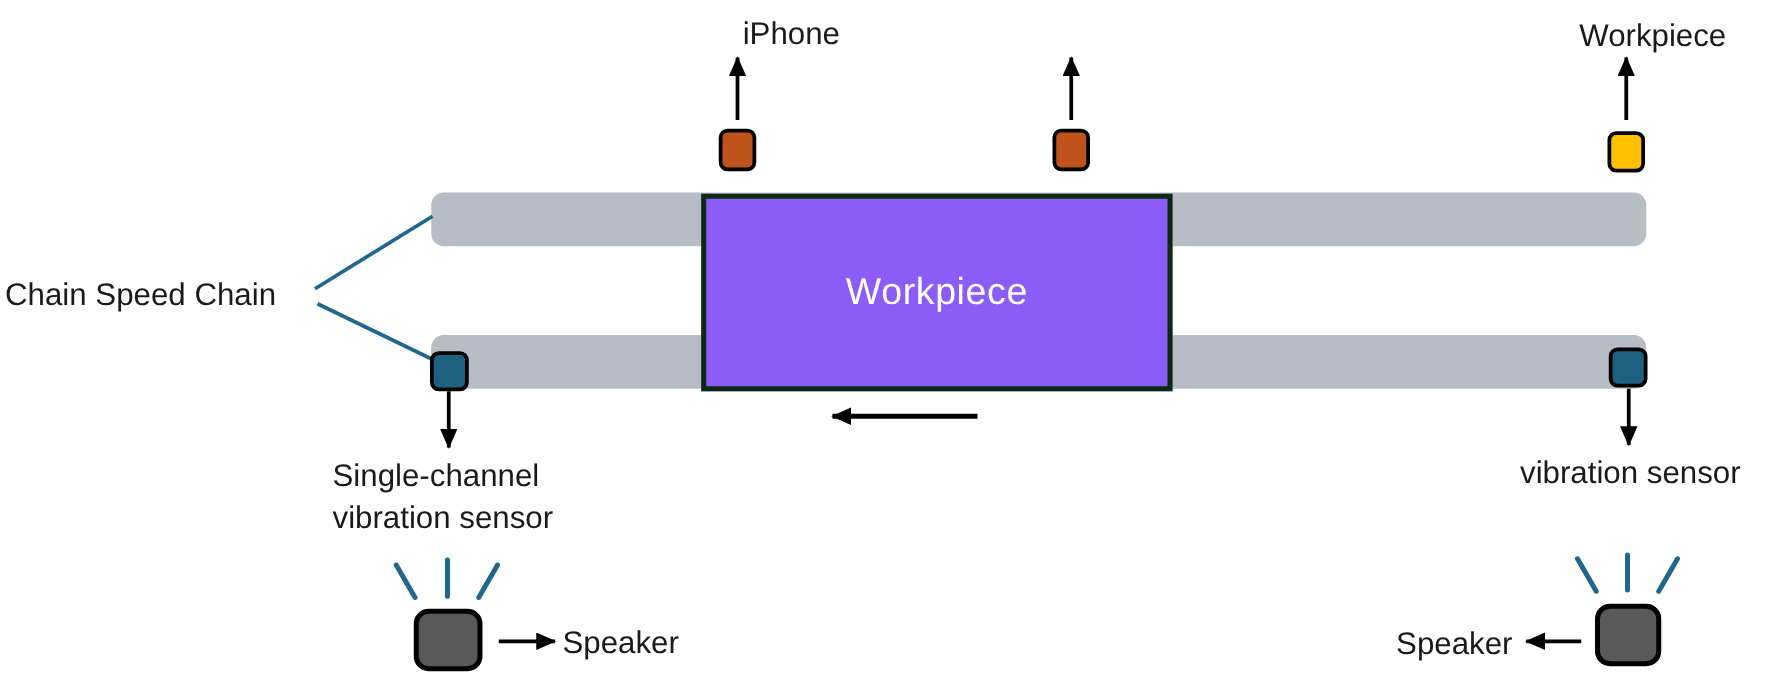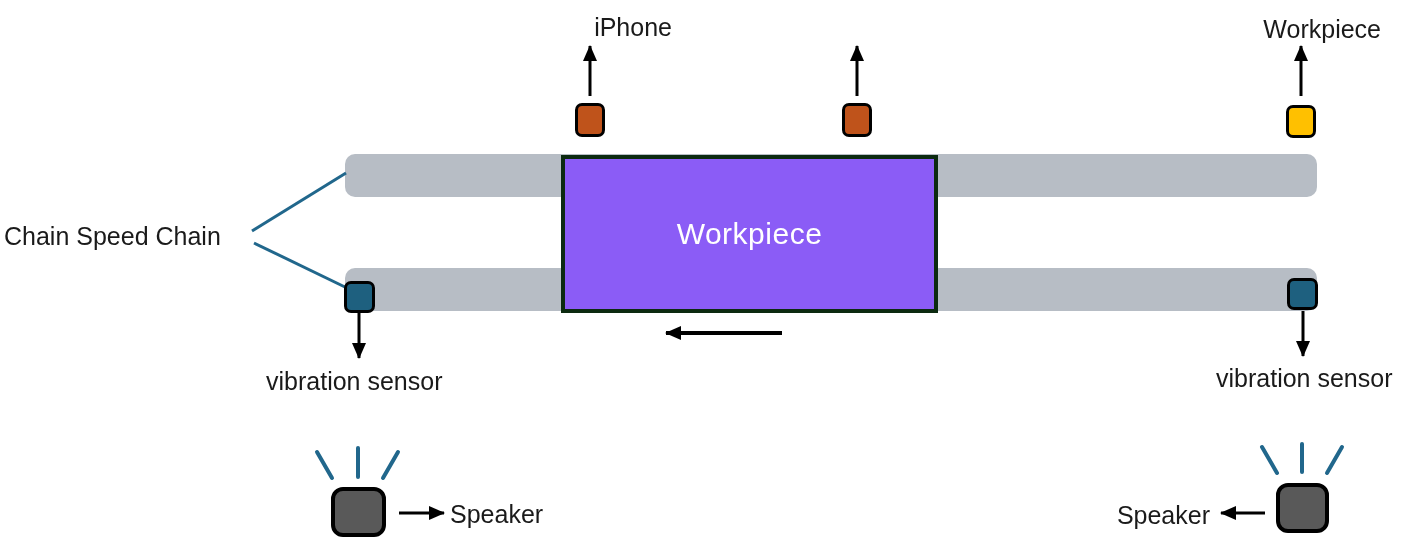--- a/index.html
+++ b/index.html
@@ -107,20 +107,21 @@
 
   <div class="speaker-box abs" style="left: 331px; top: 487px; background: rgb(89, 89, 89);"></div>
   <div class="speaker-box abs" style="left: 1276px; top: 483px; width: 53px; background: rgb(89, 89, 89);"></div>
 
   <div class="lbl lbl-center" style="left:512px; top:12px; width:160px;">iPhone</div>
   <div class="lbl lbl-center" style="left:1221px; top:14px; width:160px;">Workpiece</div>
 
   <div class="lbl" style="left:4px; top:221px;">Chain Speed Chain</div>
 
   <div class="lbl sensor-lbl" style="left:266px; top:365px;">
+    <div>Single-channel</div>
     <div>vibration sensor</div>
   </div>
 
   <div class="lbl sensor-lbl" style="left:1216px; top:362px;">
     <div>vibration sensor</div>
   </div>
 
   <div class="lbl" style="left:450px; top:499px;">Speaker</div>
   <div class="lbl lbl-right" style="left:1114px; top:500px; width:96px;">Speaker</div>
 

